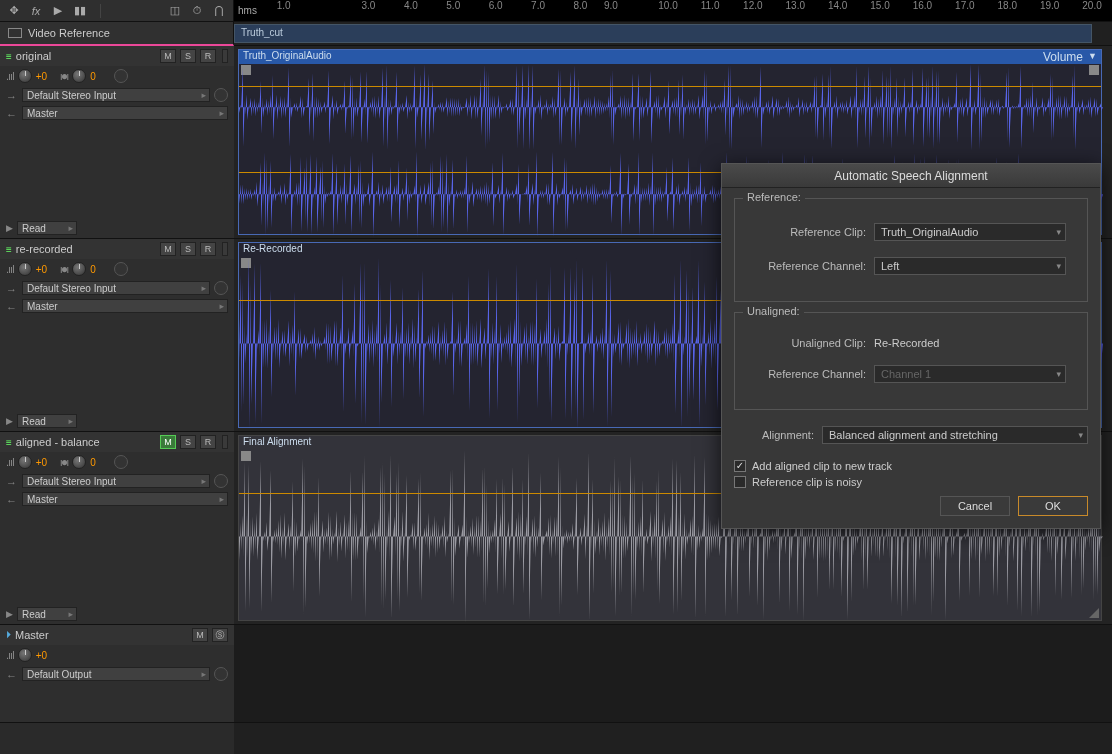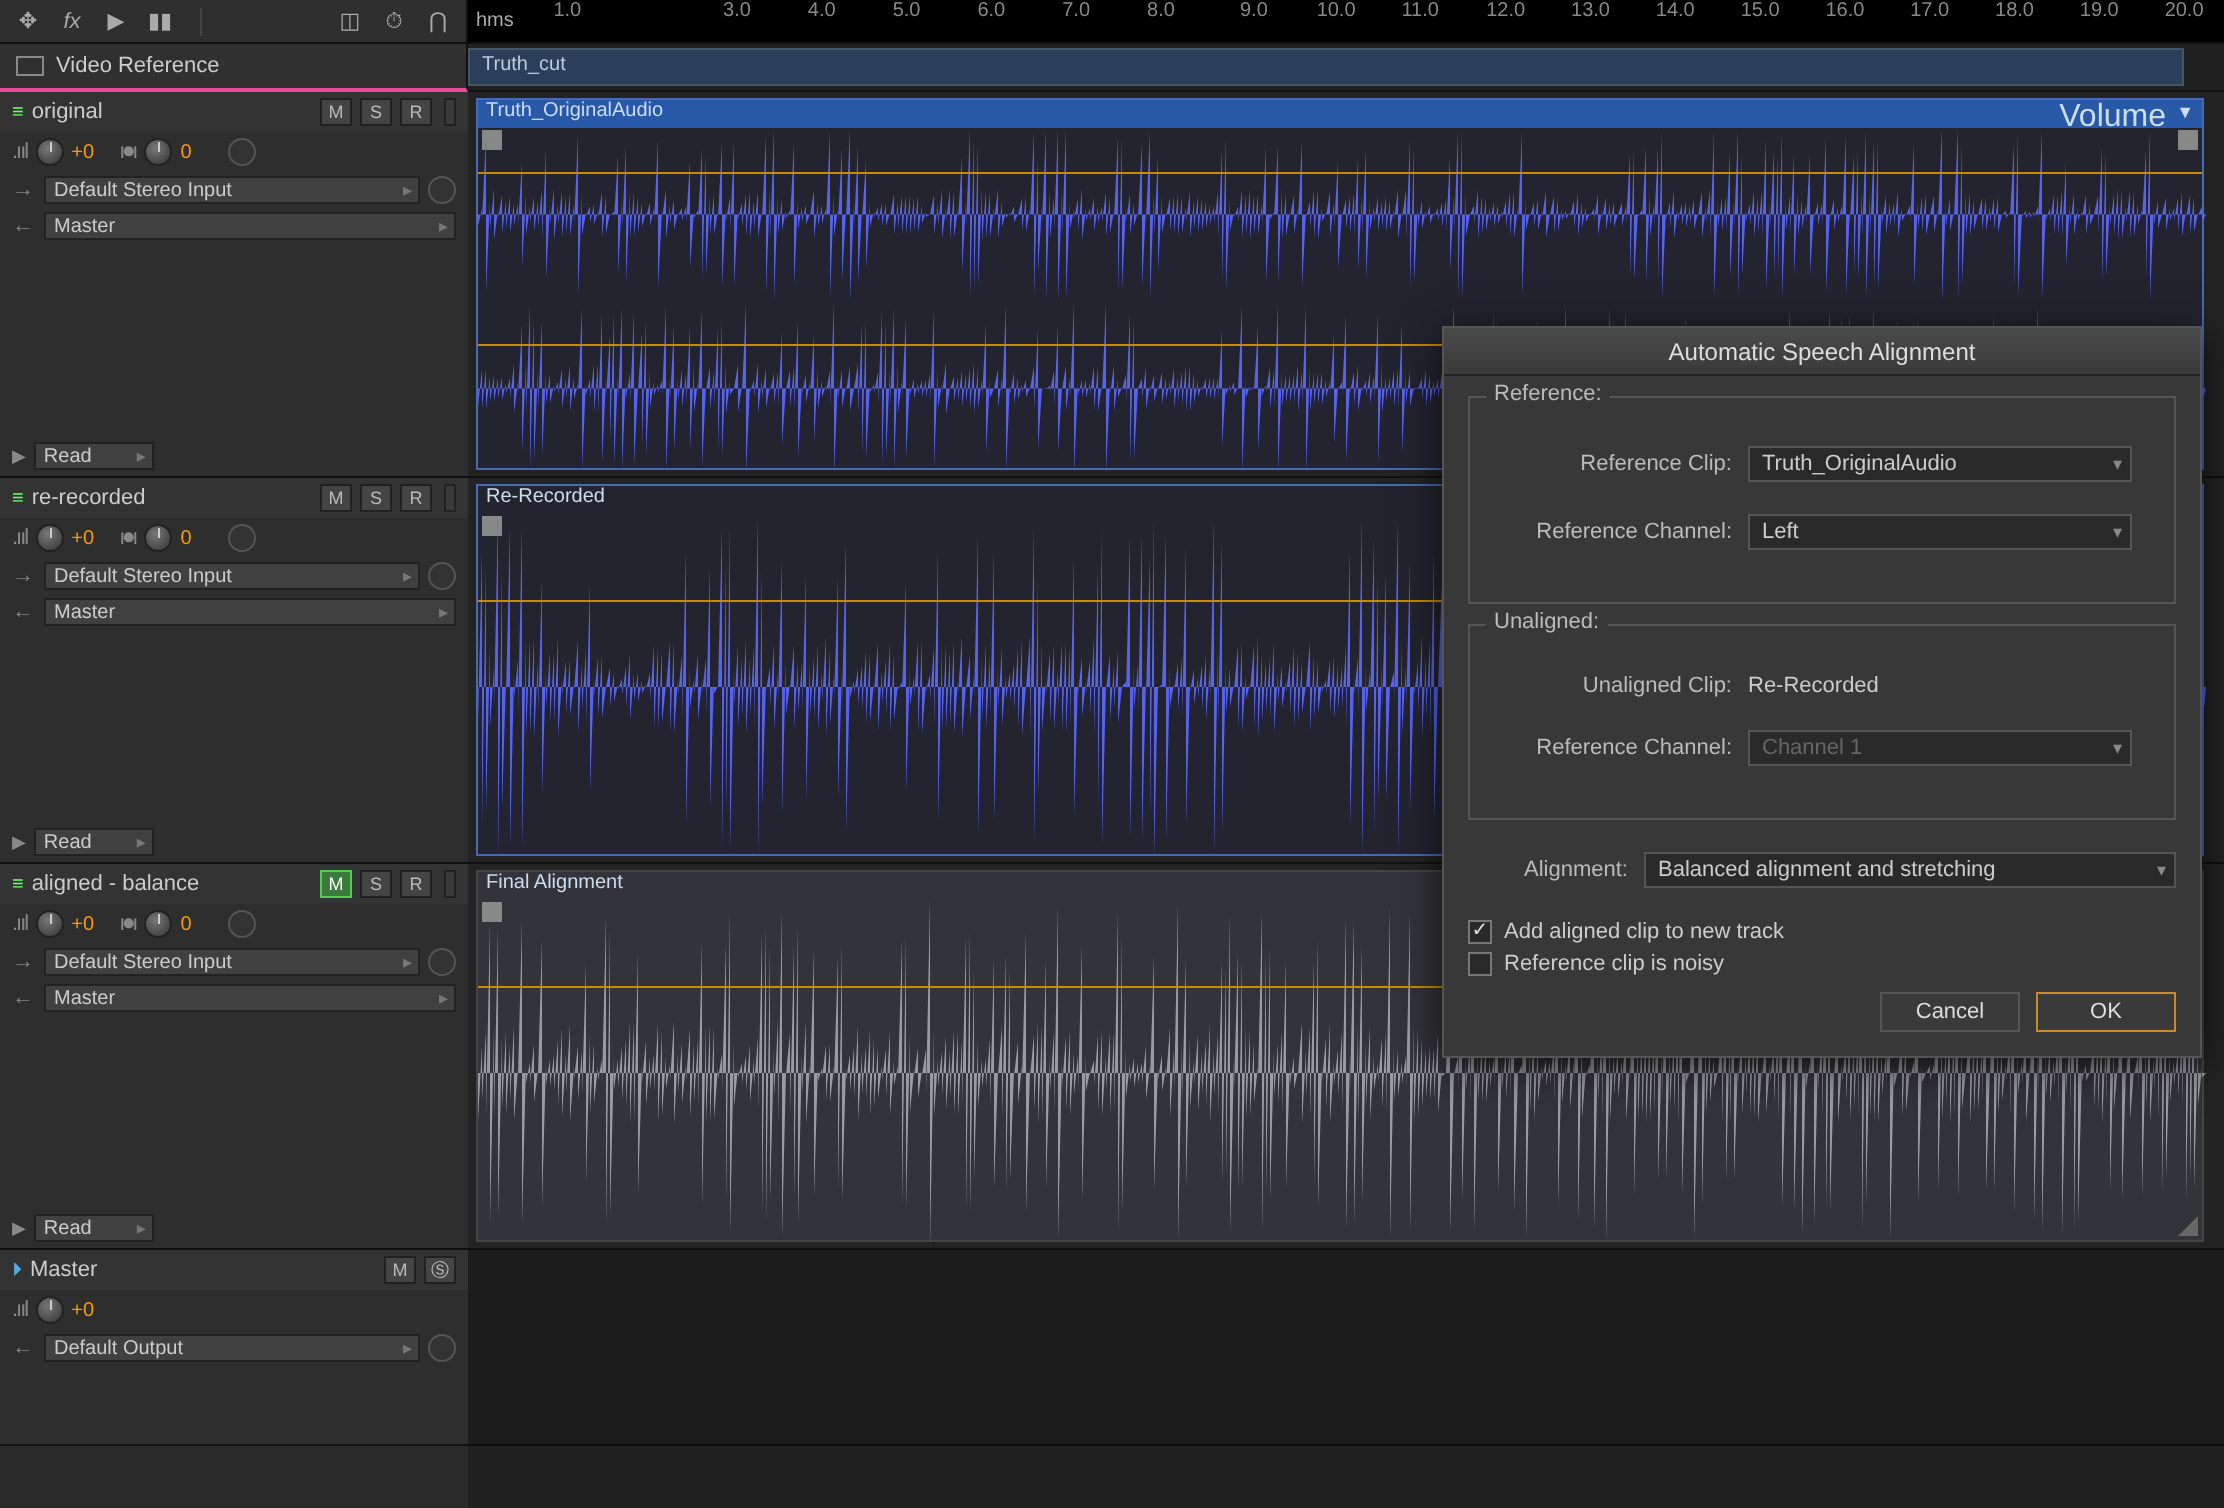--- a/index.html
+++ b/index.html
@@ -56,21 +56,21 @@
 
 .track-foot { margin-top:auto; height:20px; display:flex; align-items:center; gap:4px; padding:0 6px; }
 .tri { color:#888; cursor:pointer; font-size:9px;}
 
 
 .lane { height: 193px; background: #232323; border-bottom: 1px solid #111; position: relative; overflow: hidden; }
 .clip { position: absolute; left: 4px; right: 10px; top: 3px; bottom: 3px; background: #2c2c2e; border: 1px solid #444; }
 .clip.blue { border-color: #4869b5; background:#242430;}
 .clip.selected::before{content:"";position:absolute;left:0;right:0;top:0;height:14px;background:#2858a8;}
 .clip-title { position: absolute; top: 0; left: 4px; color: #cde; font-size: 10px; z-index: 3; }
-.clip-vol { position: absolute; top: 0; right: 18px; color: #cde; font-size: 16px; z-index: 3; text-align: center; }
+.clip-vol { position: absolute; top: 0; right: 18px; color: #cde; font-size: 12px; z-index: 3; text-align: center; }
 .clip-volchev { position:absolute; top:1px; right:4px; color:#cde; font-size:9px; z-index:3;}
 .fade-handle { position:absolute; width:10px; height:10px; background:#888; top:15px; }
 .fade-handle.left{left:2px;} .fade-handle.right{right:2px;}
 .yellow-line{position:absolute;left:0;right:0;height:1px;background:#cc8a00;z-index:2;}
 
 .lane.light .clip { background:#33333a; }
 .lane.light svg path { fill:#9a9aa2; }
 
 .big-tri { position:absolute; right:2px; bottom:2px; width:0;height:0;border-left:10px solid transparent;border-bottom:10px solid #666;}
 
@@ -119,21 +119,21 @@
       <span class="ruler-label">hms</span>
       <div class="ruler-ticks" id="ruler-ticks">
           <div class="ruler-tick" style="left: 12.72px;">1.0</div>
           <div class="ruler-tick" style="left: 55.12px; margin-top: 48px;">2.0</div>
           <div class="ruler-tick" style="left: 97.52px;">3.0</div>
           <div class="ruler-tick" style="left: 139.92px;">4.0</div>
           <div class="ruler-tick" style="left: 182.32px;">5.0</div>
           <div class="ruler-tick" style="left: 224.72px;">6.0</div>
           <div class="ruler-tick" style="left: 267.12px;">7.0</div>
           <div class="ruler-tick" style="left: 309.52px;">8.0</div>
-          <div class="ruler-tick" style="left: 356px;">9.0</div>
+          <div class="ruler-tick" style="left: 340px;">9.0</div>
           <div class="ruler-tick" style="left: 394.32px;">10.0</div>
           <div class="ruler-tick" style="left: 436.72px;">11.0</div>
           <div class="ruler-tick" style="left: 479.12px;">12.0</div>
           <div class="ruler-tick" style="left: 521.52px;">13.0</div>
           <div class="ruler-tick" style="left: 563.92px;">14.0</div>
           <div class="ruler-tick" style="left: 606.32px;">15.0</div>
           <div class="ruler-tick" style="left: 648.72px;">16.0</div>
           <div class="ruler-tick" style="left: 691.12px;">17.0</div>
           <div class="ruler-tick" style="left: 733.52px;">18.0</div>
           <div class="ruler-tick" style="left: 775.92px;">19.0</div>

